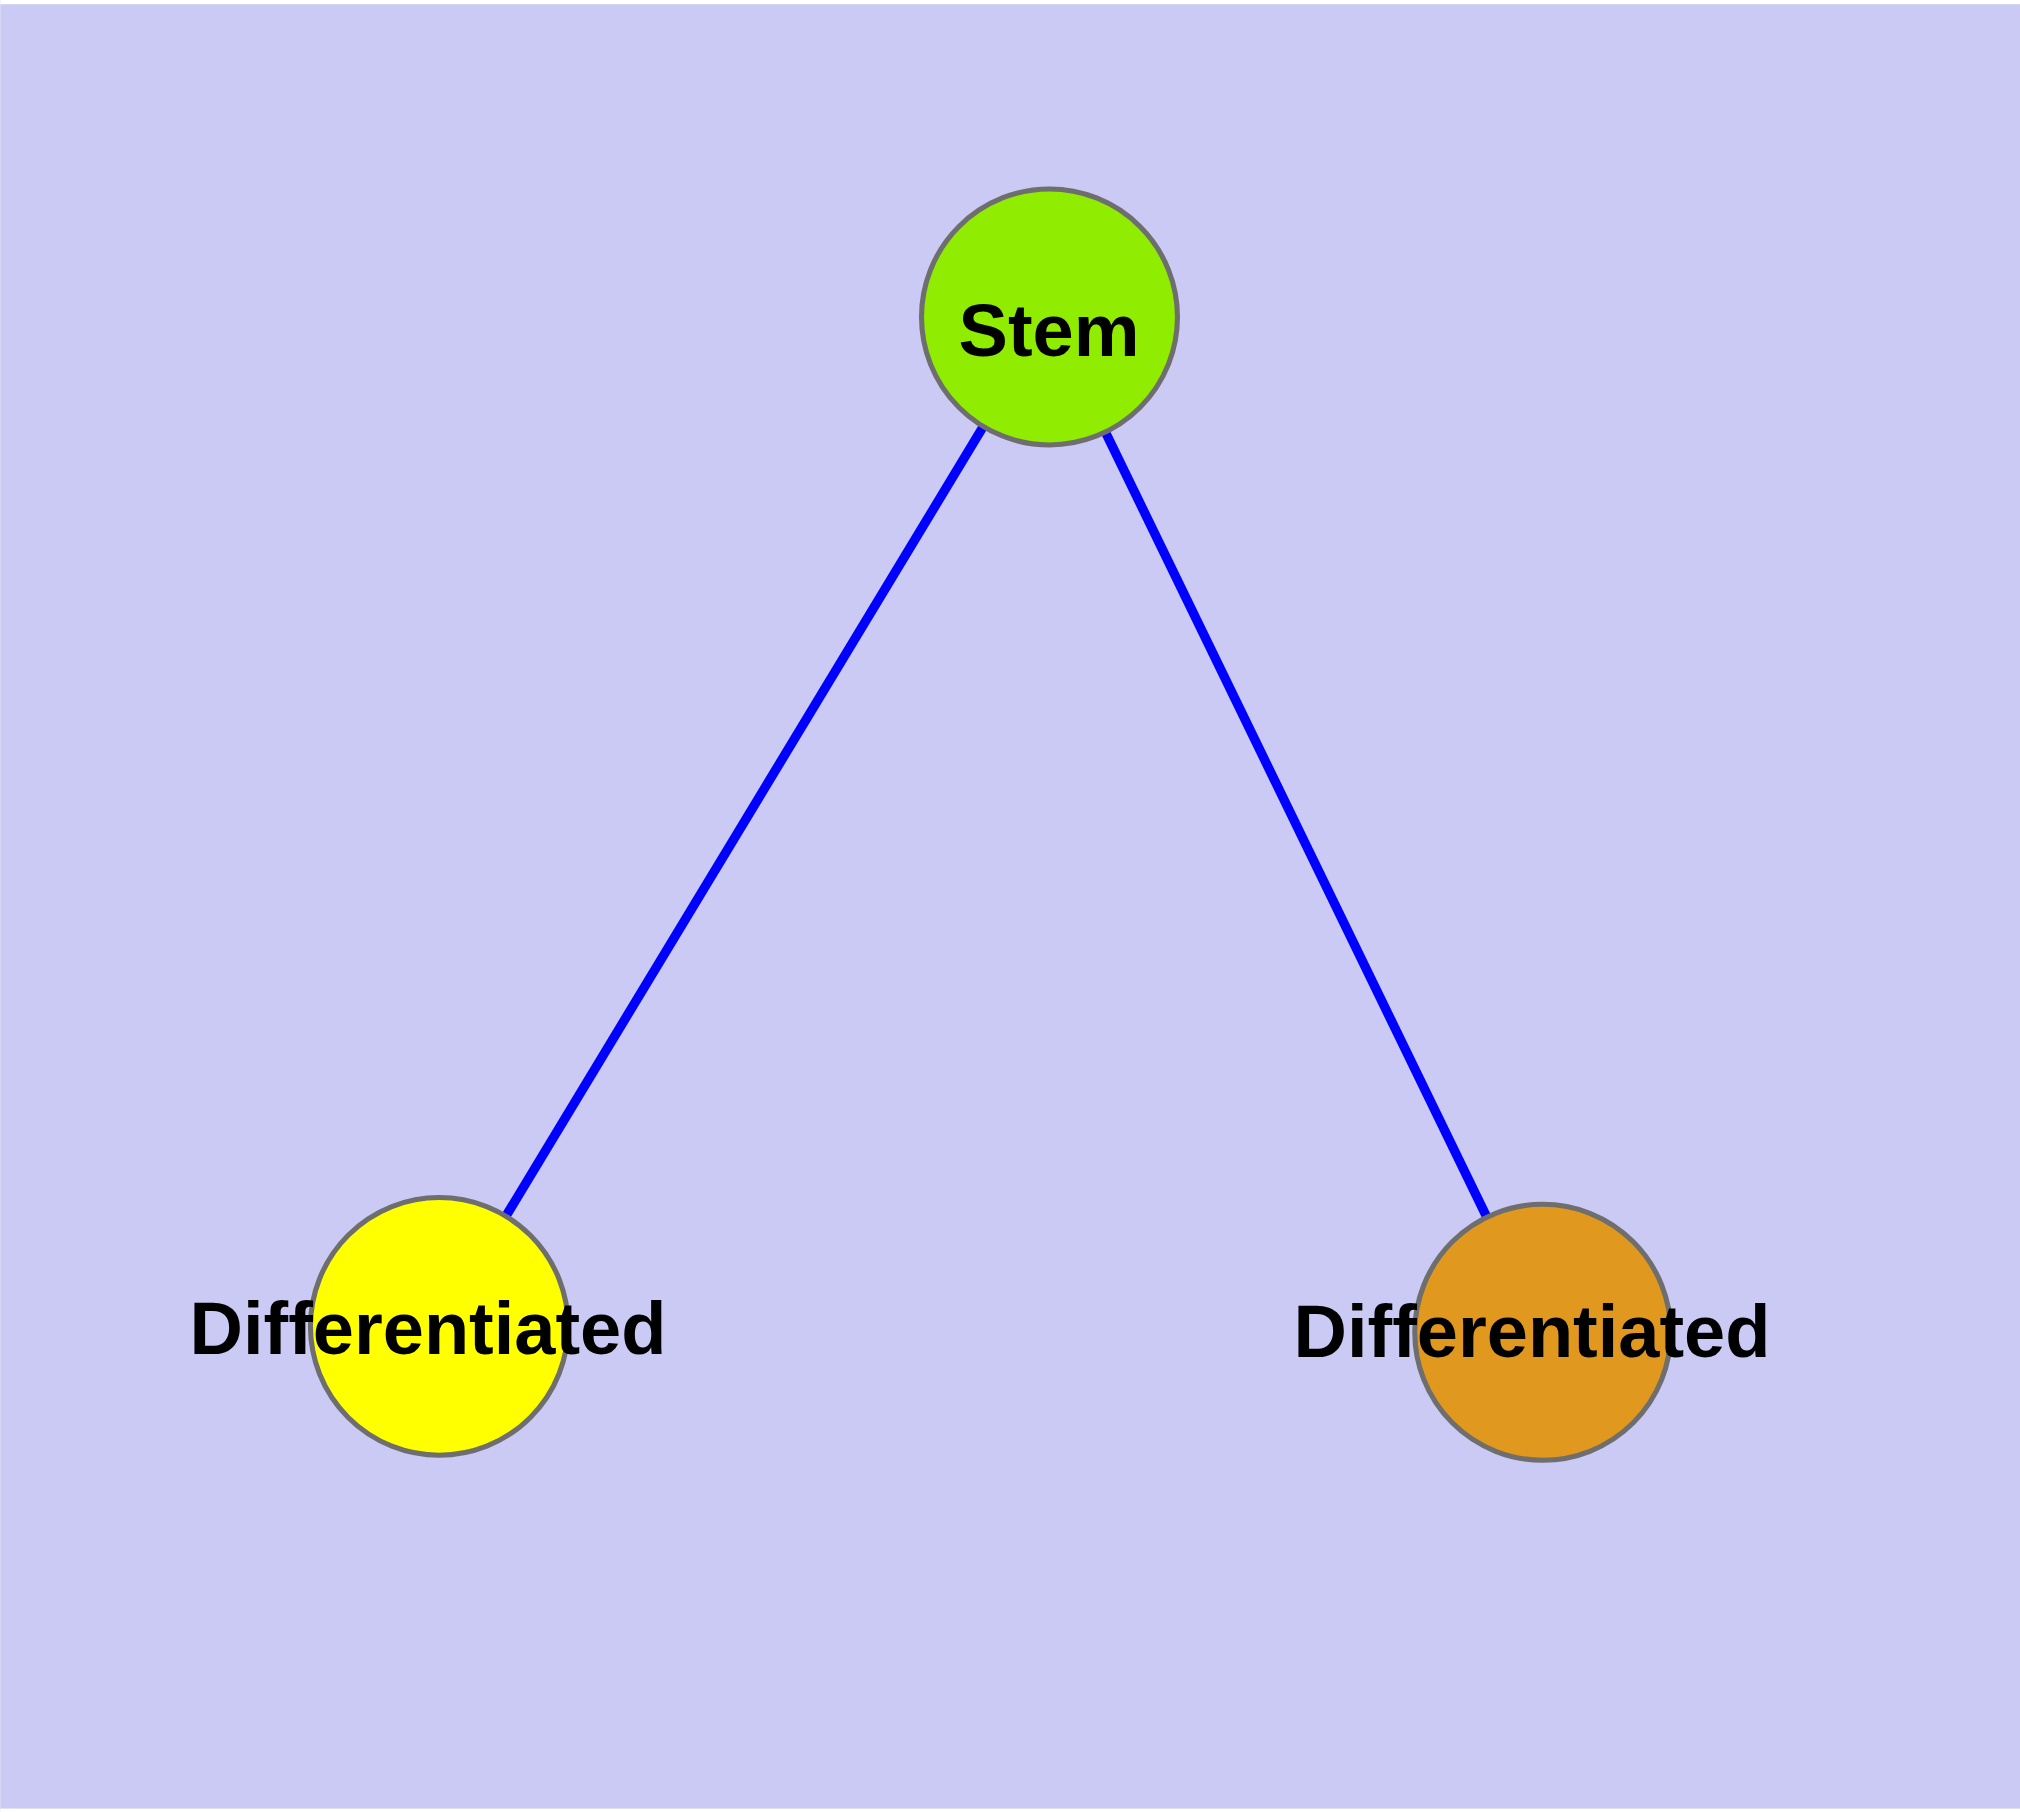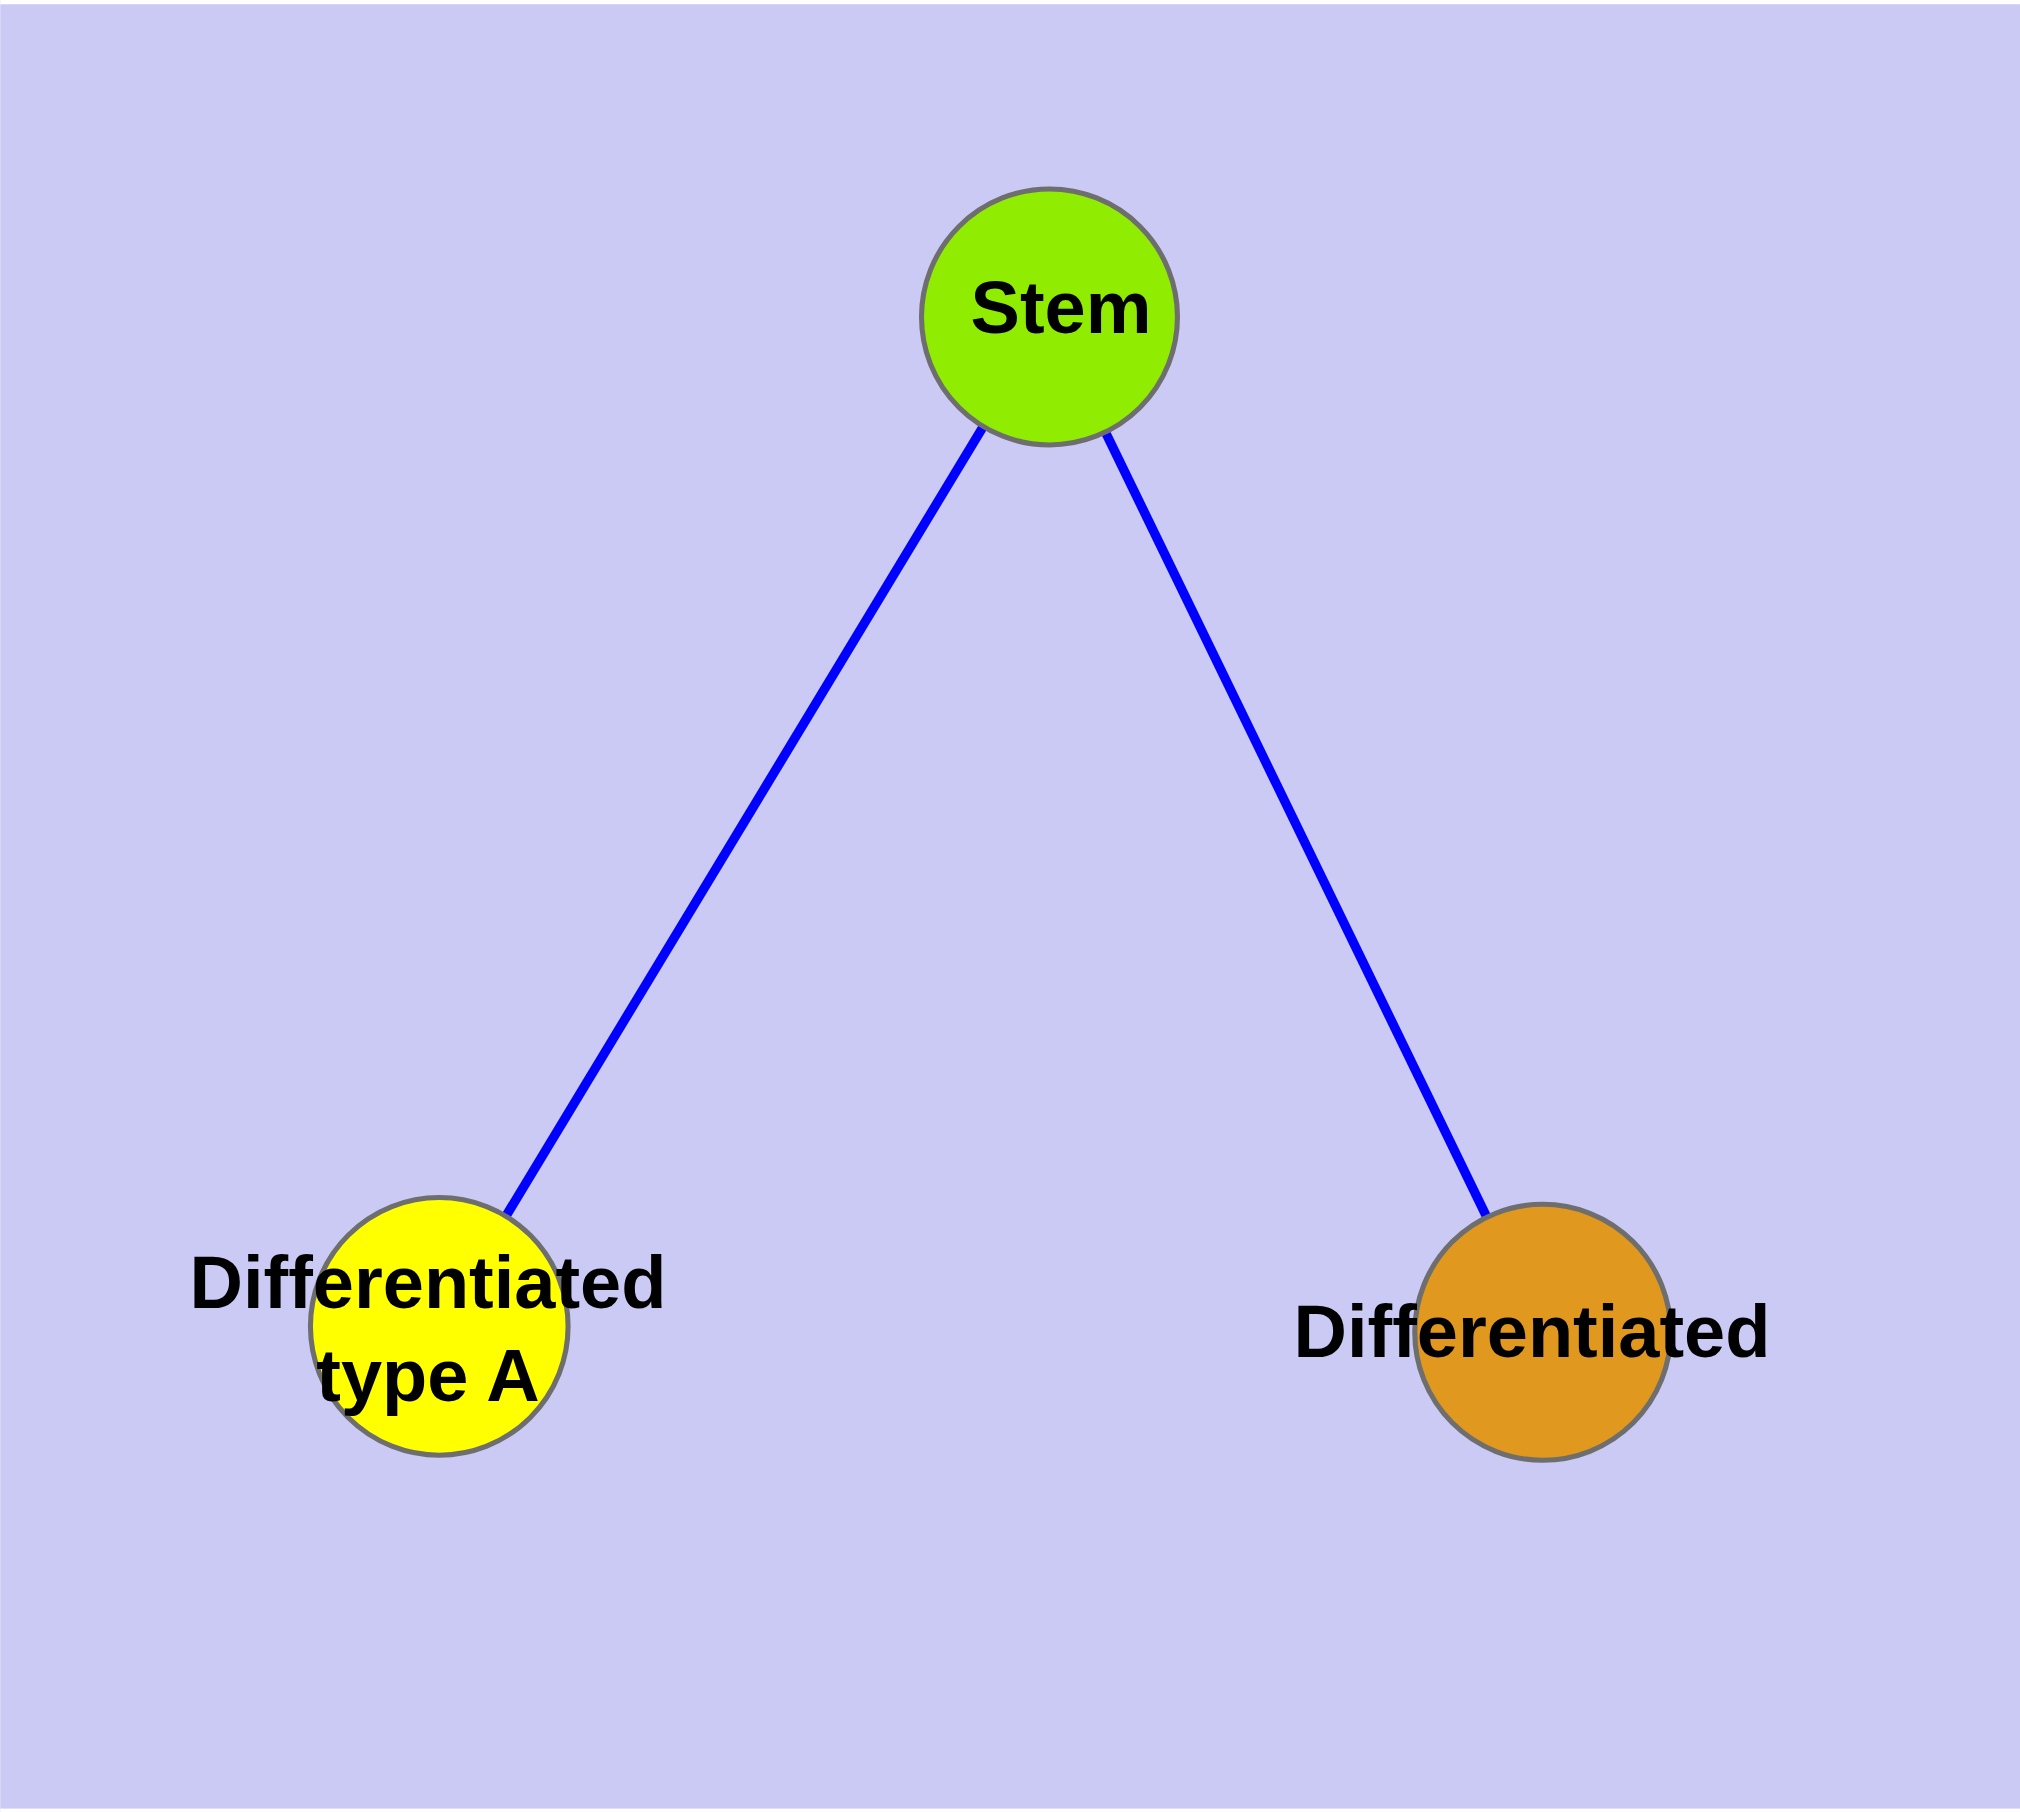--- a/index.html
+++ b/index.html
@@ -34,21 +34,21 @@
   .node-label {
     position: absolute;
     transform: translate(-50%, -50%);
     font-weight: bold;
     font-size: 74px;
     line-height: 1.25;
     color: #000000;
     text-align: center;
     white-space: nowrap;
   }
-  .label-stem  { left: 1049px; top: 308px; margin-left: 12px; }
+  .label-stem  { left: 1049px; top: 331px; }
   .label-typeA { left: 428px;  top: 1329px; }
   .label-typeB { left: 1532px; top: 1332px; }
 </style>
 </head>
 <body>
 
 <div class="canvas">
 
   <svg class="diagram-svg" width="2021" height="1812" viewBox="0 0 2384 2138">
 
@@ -62,21 +62,20 @@
 
     <circle class="node-circle" cx="1238" cy="374" r="151" fill="#90EC00"></circle>
     <circle class="node-circle" cx="518" cy="1565" r="152" fill="#FFFF00"></circle>
     <circle class="node-circle" cx="1820" cy="1572" r="151" fill="#E0981E"></circle>
   </svg>
 
   <div class="node-label label-stem">Stem</div>
 
   <div class="node-label label-typeA">
     <div>Differentiated</div>
-    <div>type A</div>
   </div>
 
   <div class="node-label label-typeB">
     <div>Differentiated</div>
   </div>
 
 </div>
 
 
 </body></html>

